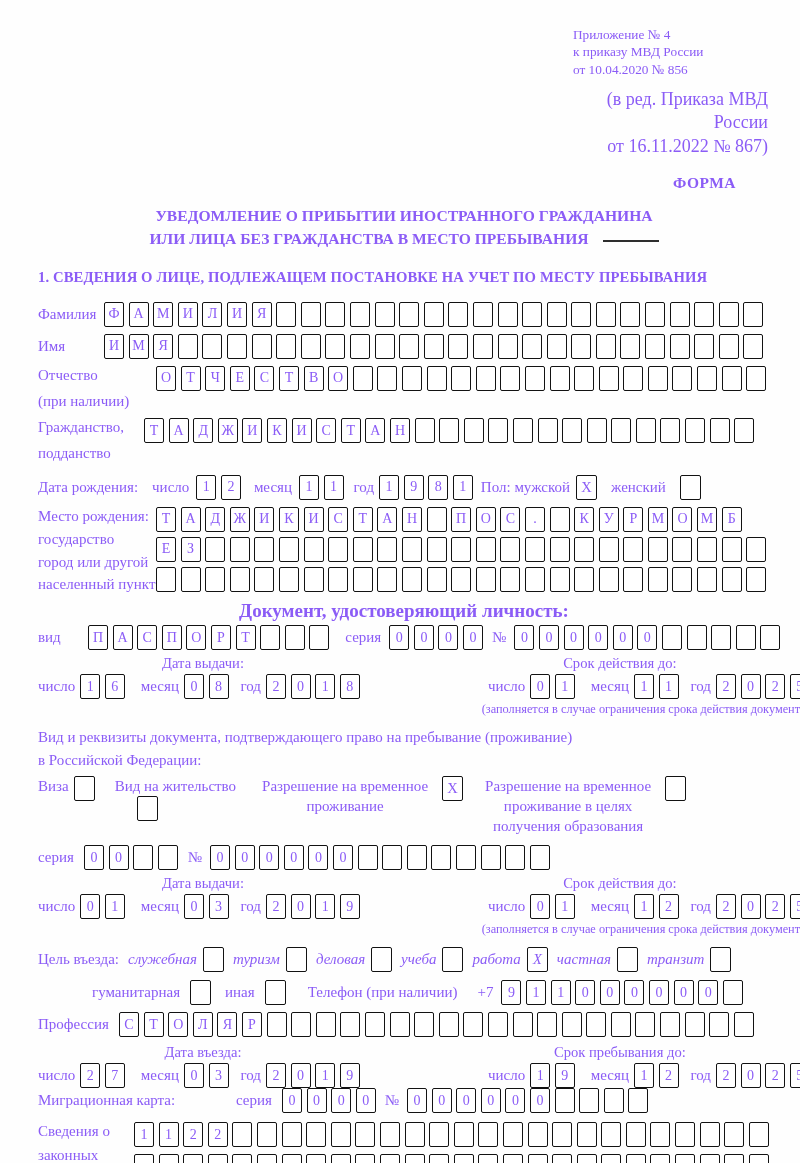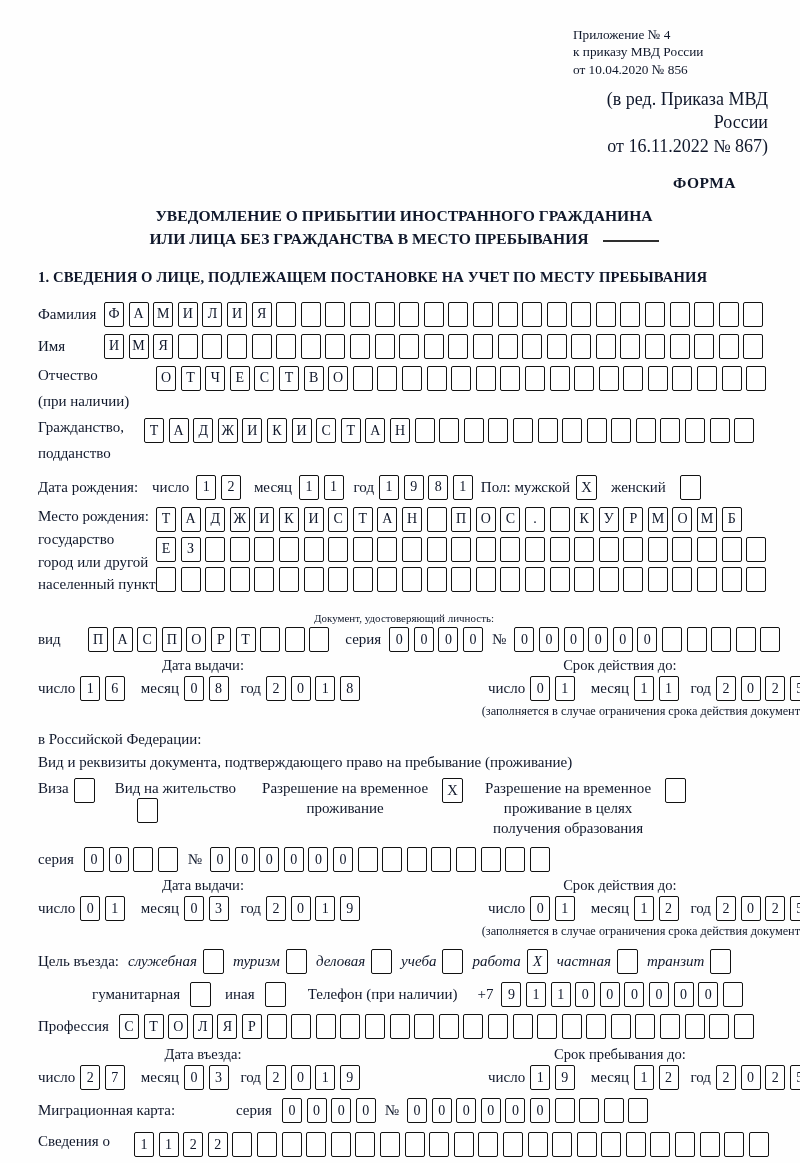--- a/index.html
+++ b/index.html
@@ -4,21 +4,21 @@
 <style>
   html,body{margin:0;padding:0;background:#e8e8e8;}
   .page{
     position:relative;
     width:800px;height:1163px;
     margin:0 auto;
     background:#fefefe;
     box-sizing:border-box;
     padding:26px 30px 18px 38px;
     font-family:"Liberation Serif","DejaVu Serif",serif;
-    color:#0f172a;
+    color:#8b5cf6;
     font-size:15px;
     overflow:hidden;
   }
   
   .annex{width:195px;margin-left:auto;margin-right:2px;font-size:13.3px;line-height:1.3;}
   .annex-note{font-size:18px;margin-top:10px;line-height:1.3;text-align:right;}
   .forma{font-weight:bold;text-align:right;margin:16px 34px 0 0;font-size:15.5px;letter-spacing:.5px;}
   .title{margin-top:12px;text-align:center;font-weight:bold;font-size:15.6px;line-height:1.5;}
   .title-underline{display:inline-block;width:56px;height:2px;border-bottom:2.2px solid #2e2e2e;margin-left:14px;vertical-align:2px;}
   .section-heading{margin-top:18px;font-weight:bold;font-size:14.7px;letter-spacing:.1px;}
@@ -337,21 +337,21 @@
           <span class="cell"></span>
           <span class="cell"></span>
           <span class="cell"></span>
           <span class="cell"></span>
           <span class="cell"></span>
           <span class="cell"></span>
         </span>
     </span>
   </div>
 
-  <div style="text-align:center;font-weight:normal;font-size:11px;margin-top:17px;">Документ, удостоверяющий личность:</div>
+  <div style="text-align:center;font-weight:bold;font-size:19px;margin-top:5px;">Документ, удостоверяющий личность:</div>
 
   <div class="frow" style="margin-top:3px;">
     <span class="lbl w-kind">вид</span>
     <span class="cells">
         <span class="cell">П</span>
         <span class="cell">А</span>
         <span class="cell">С</span>
         <span class="cell">П</span>
         <span class="cell">О</span>
         <span class="cell">Р</span>
@@ -425,22 +425,22 @@
             <span class="cell">0</span>
             <span class="cell">2</span>
             <span class="cell">5</span>
           </span>
       </div>
       <div class="small-note">(заполняется в случае ограничения срока действия документа)</div>
     </div>
   </div>
 
   <div class="intro">
+    <div>Вид и реквизиты документа, подтверждающего право на пребывание (проживание)</div>
     <div>в Российской Федерации:</div>
-    <div>Вид и реквизиты документа, подтверждающего право на пребывание (проживание)</div>
   </div>
 
   <div class="opts">
     <div class="opt">
       <span class="olbl">Виза</span>
       <span class="cb" style="margin-left:5px;"></span>
     </div>
     <div class="opt" style="margin-left:20px;flex-direction:column;">
       <span class="olbl">Вид на жительство</span>
       <span class="cb" style="margin-left:22px;"></span>
@@ -666,21 +666,21 @@
         <span class="cells">
             <span class="cell">2</span>
             <span class="cell">0</span>
             <span class="cell">2</span>
             <span class="cell">5</span>
           </span>
       </div>
     </div>
   </div>
 
-  <div class="frow" style="margin-top:8px;">
+  <div class="frow" style="margin-top:0;">
     <span class="lbl" style="width:198px;">Миграционная карта:</span>
     <span class="lbl" style="margin-right:10px;">серия</span>
     <span class="cells">
         <span class="cell">0</span>
         <span class="cell">0</span>
         <span class="cell">0</span>
         <span class="cell">0</span>
       </span>
     <span class="lbl" style="margin-left:9px;margin-right:8px;">№</span>
     <span class="cells">

